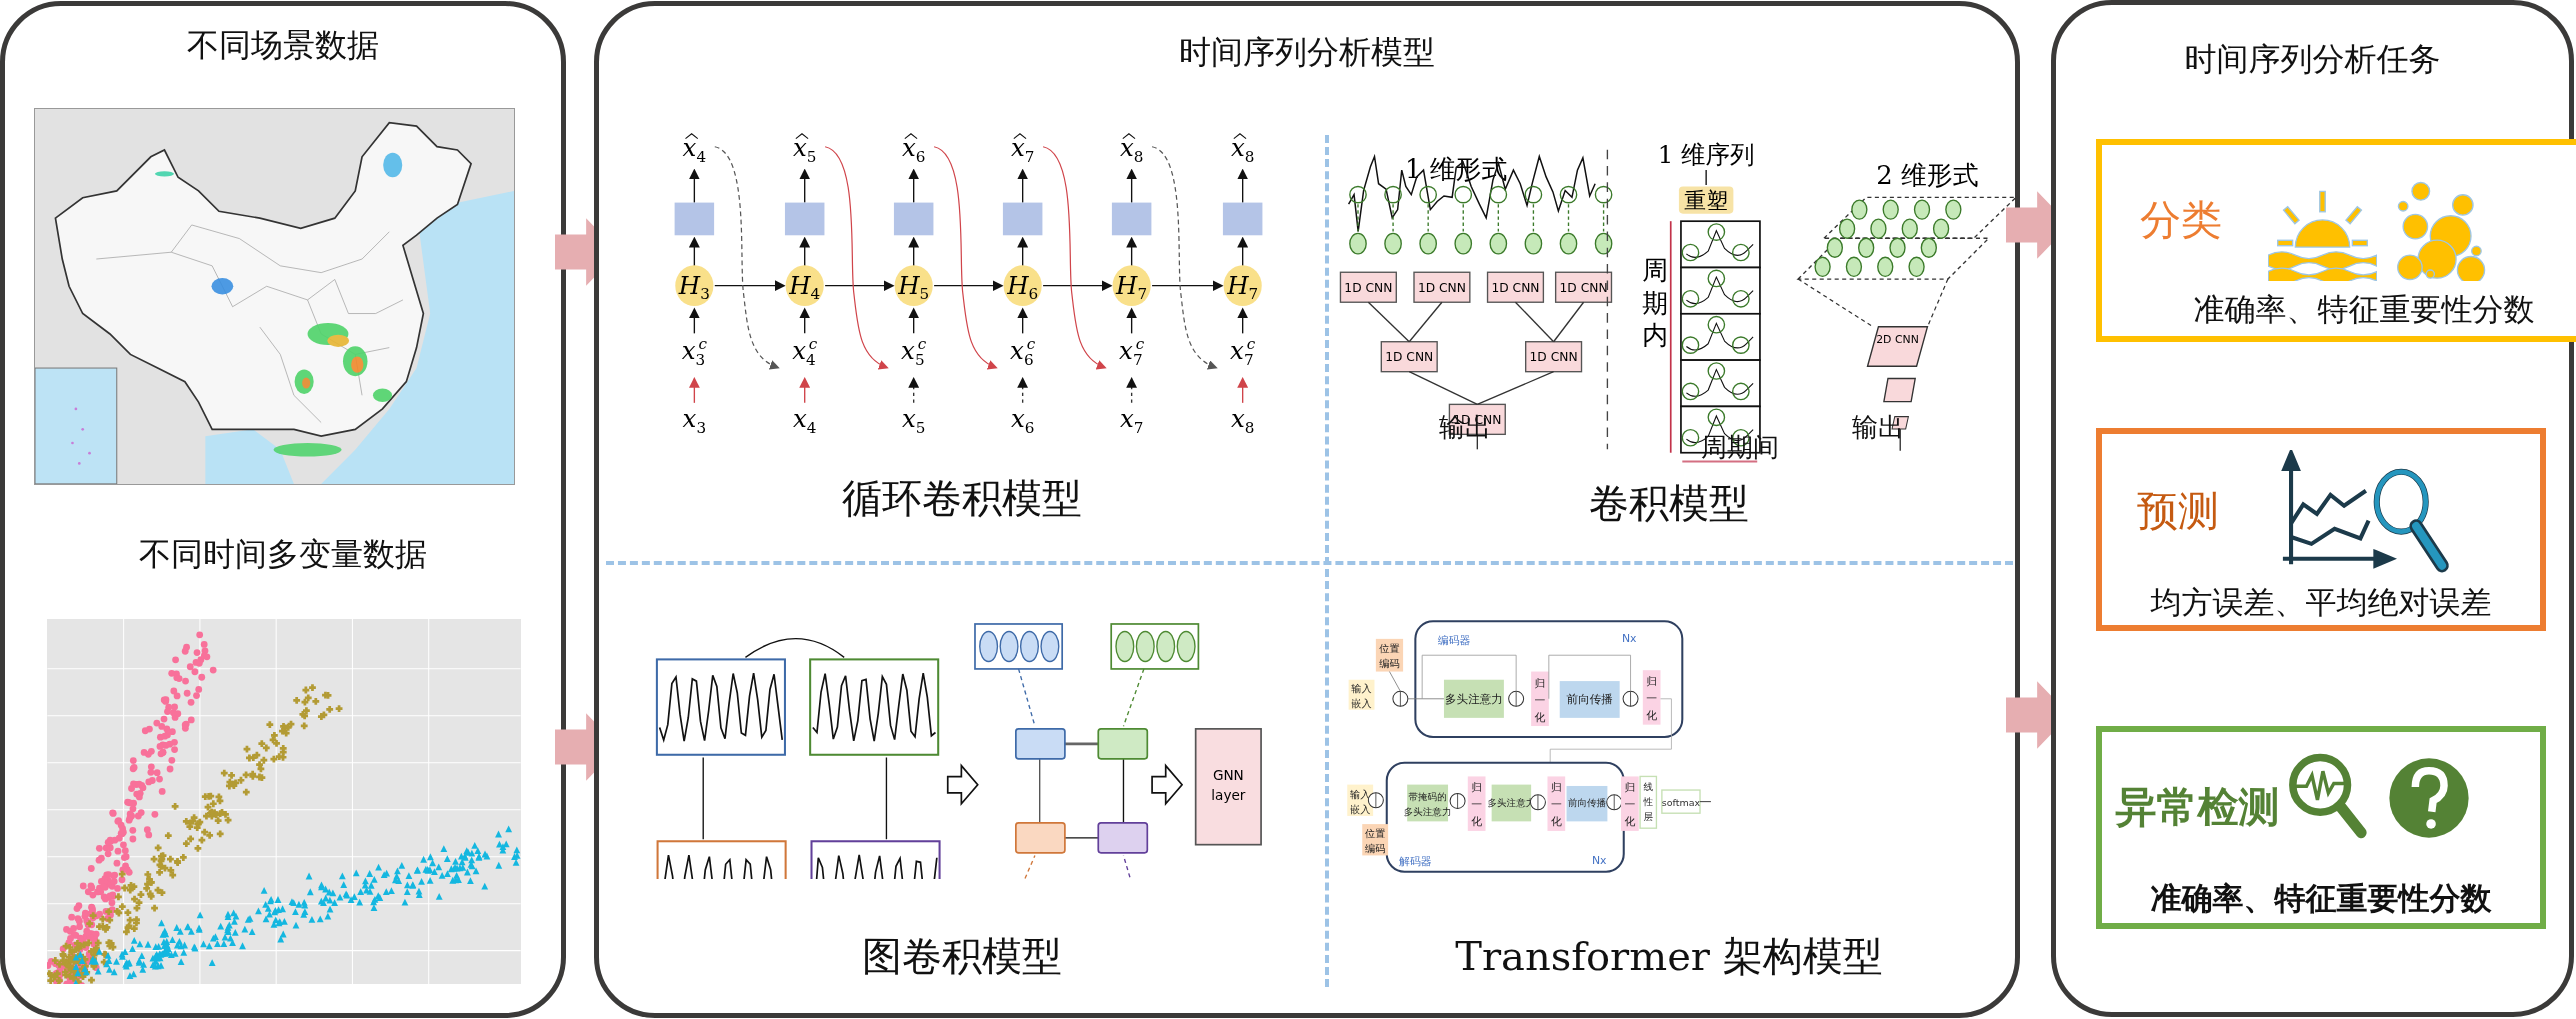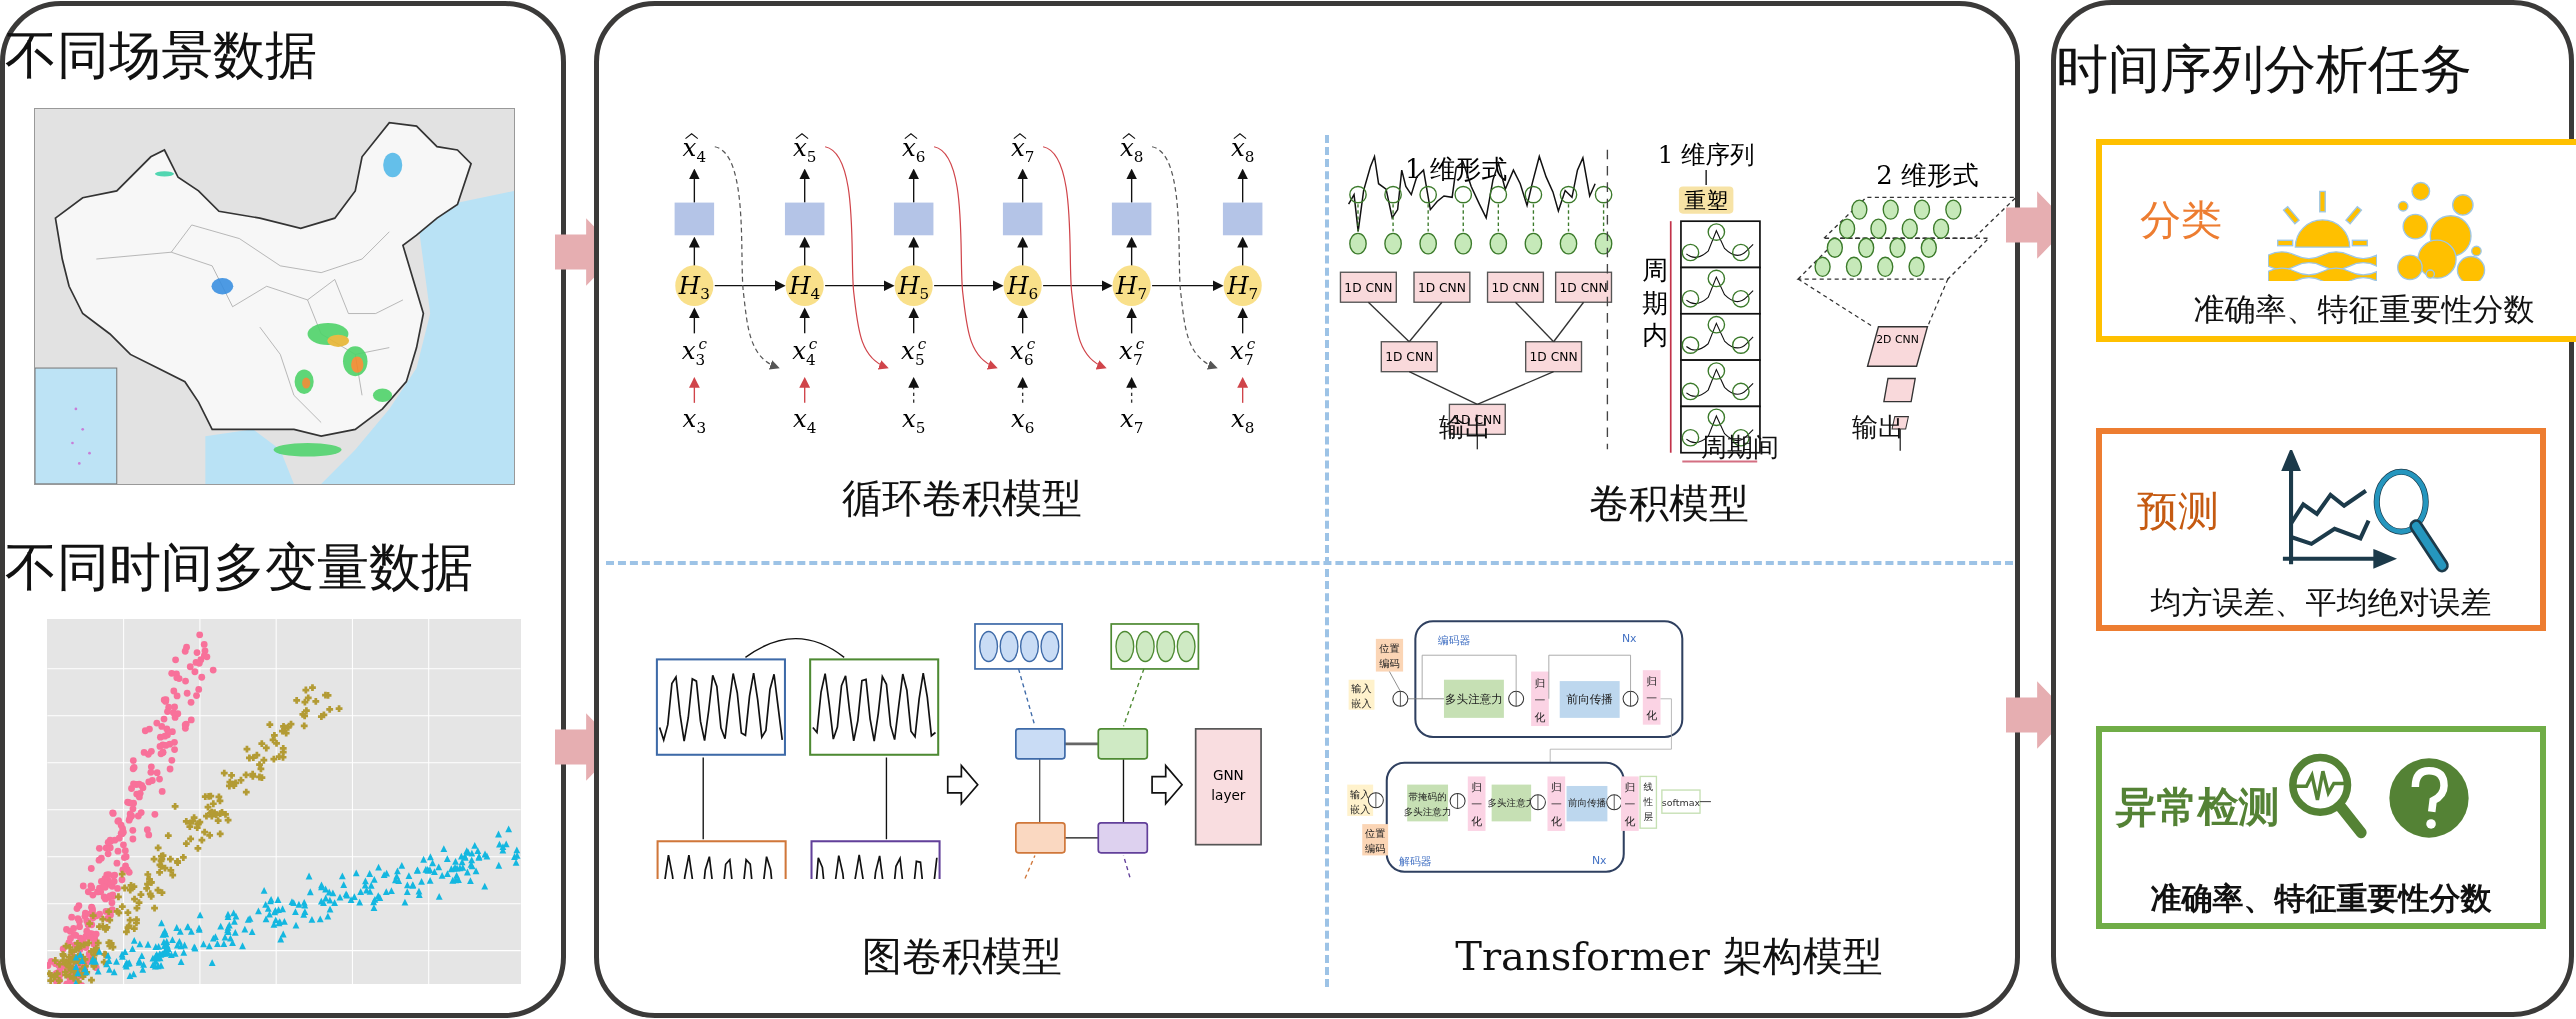--- a/index.html
+++ b/index.html
@@ -3,21 +3,21 @@
 <meta charset="utf-8">
 <style>
   html, body { margin:0; padding:0; background:#ffffff; }
   body { width:2576px; height:1019px; position:relative; overflow:hidden;
          font-family:"DejaVu Serif","Liberation Serif",serif; color:#111; }
   .panel { position:absolute; box-sizing:border-box; border:5.5px solid #3b3a39;
            border-radius:61px; background:#fff; }
   #left-panel   { left:0px;    top:1.4px; width:566px;  height:1017px; }
   #center-panel { left:594px;  top:1.4px; width:1426px; height:1017px; }
   #right-panel  { left:2051px; top:0; width:523px;  height:1017px; }
-  .title { position:absolute; font-size:52px; line-height:1; white-space:nowrap; }
+  .title { position:absolute; text-align:center; font-size:32px; line-height:1; white-space:nowrap; }
   .subtitle { position:absolute; text-align:center; font-size:40px; line-height:1; white-space:nowrap; }
   .arrow { position:absolute; }
   .img-box { position:absolute; overflow:hidden; }
   .divider-h { position:absolute; height:0; border-top:4.8px dashed #9dc3e6; }
   .divider-v { position:absolute; width:0; border-left:4.8px dashed #9dc3e6; }
   .task-box { position:absolute; box-sizing:border-box; border-width:6.1px; border-style:solid; background:#fff; }
   .task-name { position:absolute; font-size:41px; white-space:nowrap; line-height:1; }
   .task-metric { position:absolute; font-size:31px; white-space:nowrap; line-height:1; color:#111;
                  left:0; right:0; text-align:center; }
   svg text { font-family:"DejaVu Serif","Liberation Serif",serif; }
@@ -70,21 +70,21 @@
       <g fill="#c77ed8">
           <circle cx="60" cy="440" r="2"></circle>
           <circle cx="70" cy="470" r="2"></circle>
           <circle cx="55" cy="490" r="2"></circle>
           <circle cx="80" cy="505" r="2"></circle>
           <circle cx="65" cy="520" r="2"></circle>
         </g>
     </svg>
   </div>
 
-  <div class="title" style="left:0;right:0;top:535px;">不同时间多变量数据</div>
+  <div class="title" style="left:0;right:0;top:535px;font-family:Liberation Mono, monospace;">不同时间多变量数据</div>
 
   <div class="img-box" style="left:42px;top:613px;width:474px;height:365px;background:#e5e5e5;">
     <svg id="scatter-svg" width="474" height="365" viewBox="0 0 695 536">
       <g stroke="#ffffff" stroke-width="1.5">
         <line x1="0" y1="73" x2="695" y2="73"></line>
           <line x1="0" y1="142" x2="695" y2="142"></line>
         <line x1="0" y1="211" x2="695" y2="211"></line>
           <line x1="0" y1="280" x2="695" y2="280"></line>
         <line x1="0" y1="349" x2="695" y2="349"></line>
           <line x1="0" y1="418" x2="695" y2="418"></line>
@@ -852,20 +852,21 @@
 </div>
 
 <svg class="arrow" style="left:555px;top:218px;" width="65" height="68" viewBox="0 0 96 100">
   <polygon points="0,24 46,24 46,0 94,50 46,100 46,76 0,76" fill="#e6aeb1"></polygon>
 </svg>
 <svg class="arrow" style="left:555px;top:713px;" width="65" height="68" viewBox="0 0 96 100">
   <polygon points="0,24 46,24 46,0 94,50 46,100 46,76 0,76" fill="#e6aeb1"></polygon>
 </svg>
 
 <div class="panel" id="center-panel">
+  <div class="title" style="left:0;right:0;top:30px;">时间序列分析模型</div>
 
   <div class="divider-h" style="left:6.8px;width:1407px;top:555px;"></div>
   <div class="divider-v" style="left:726px;top:129px;height:852px;"></div>
 
   <svg style="position:absolute;left:0;top:82px;" width="722" height="409" viewBox="0 0 1060 600">
     <defs>
       <marker id="ah" markerWidth="8" markerHeight="8" refX="6" refY="4" orient="auto">
           <path d="M0,0 L8,4 L0,8 Z" fill="#111"></path>
         </marker>
       <marker id="ahr" markerWidth="8" markerHeight="8" refX="6" refY="4" orient="auto">

